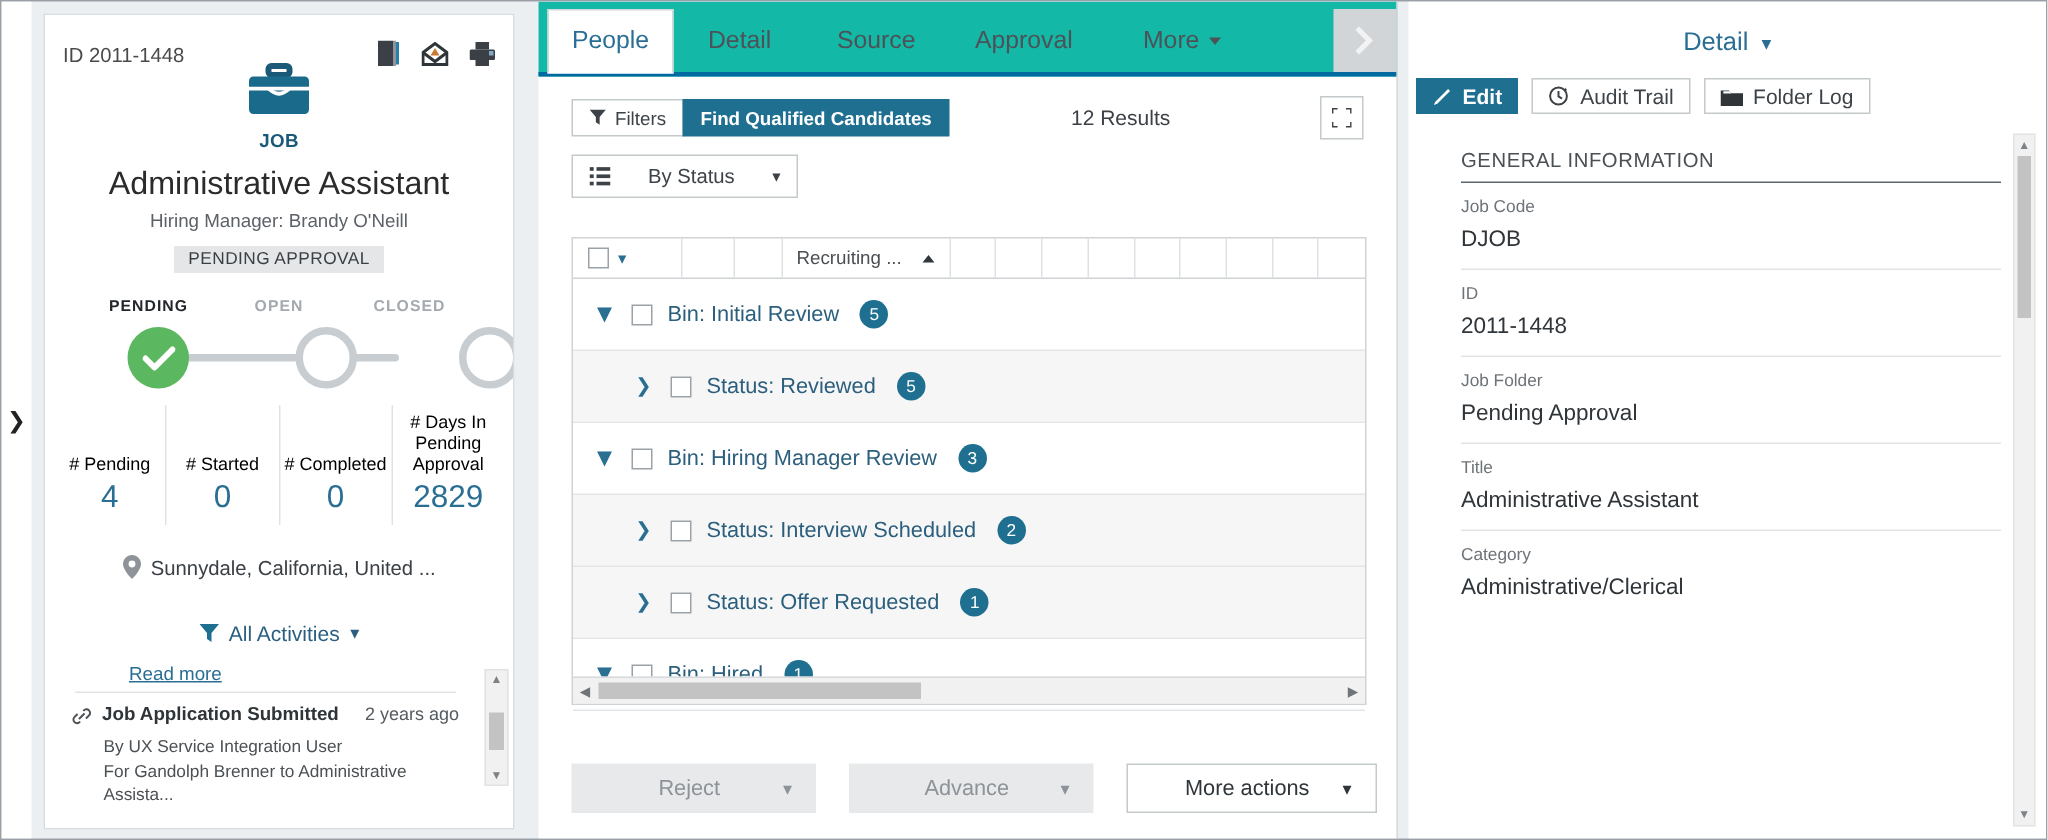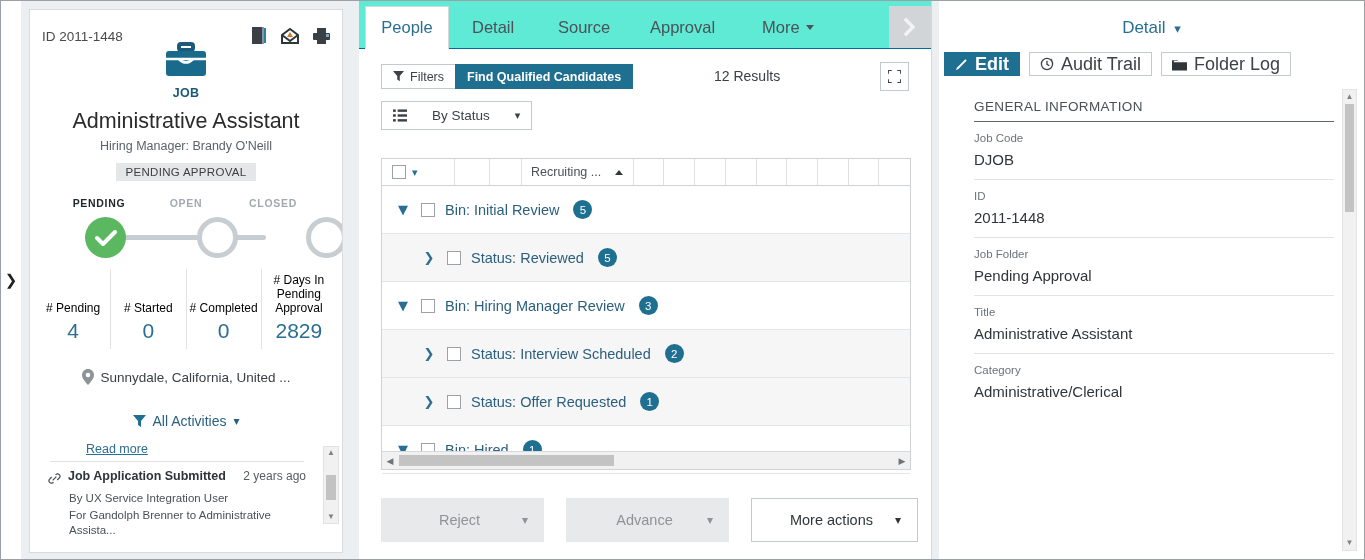--- a/index.html
+++ b/index.html
@@ -151,21 +151,21 @@
   .vs-arrow { font-size: 8px; color: #7d8287; line-height: 8px; }
   .vs-thumb { position: absolute; width: 10px; background: #c3c3c3; left: 2px; }
 
   
   .center {
     position: absolute; left: 358px; top: 0;
     width: 572px; height: 558px; background: #ffffff;
   }
   .tabs {
     position: relative; height: 47px;
-    border-bottom: 1px solid #0369a1; background: #5eead4;
+    border-bottom: 3px solid #0369a1; background: #14b8a6;
   }
   .tab {
     position: absolute; top: 6px; height: 41px;
     display: flex; align-items: center; padding: 0 17px;
     font-size: 16.5px; color: #4c5257; box-sizing: border-box;
   }
   .tab.active {
     background: #ffffff; color: #2a6e93;
     border: 1px solid #d4d8da; border-bottom: 1px solid #ffffff;
     top: 5px; height: 43px;
@@ -272,21 +272,21 @@
   }
   .hs-arrow { width: 16px; text-align: center; font-size: 9px; color: #6f7478; }
   .hs-thumb { height: 11px; background: #c3c3c3; width: 215px; margin-left: 1px; }
 
   .footer-actions {
     position: absolute; left: 22px; bottom: 17px;
     display: flex; gap: 22px; align-items: center;
   }
   .fbtn {
     display: flex; align-items: center; justify-content: space-between;
-    height: 44px; font-size: 14.5px; box-sizing: border-box;
+    height: 33px; font-size: 14.5px; box-sizing: border-box;
   }
   .fbtn-dis {
     width: 163px; background: #e8e9ea; color: #8d9398;
     border: none; padding: 0 16px;
   }
   .fbtn-more {
     width: 167px; background: #fff; color: #2f3539;
     border: 1px solid #c4c9cc; padding: 0 16px;
   }
   .fbtn .chev { font-size: 12px; }
@@ -299,21 +299,21 @@
   .right-title {
     text-align: center; padding-top: 17px;
     font-size: 17px; color: #2a6e93;
   }
   .right-title .chev { font-size: 13px; margin-left: 4px; }
   .right-btns {
     display: flex; gap: 9px; padding: 14px 0 0 5px;
   }
   .rbtn {
     display: inline-flex; align-items: center; gap: 7px;
-    height: 24px; padding: 0 10px; font-size: 18px;
+    height: 24px; padding: 0 10px; font-size: 14px;
     border: 1px solid #c4c9cc; background: #fff; color: #3c4247;
     box-sizing: border-box;
   }
   .rbtn-edit {
     background: #1f6f91; border-color: #1f6f91; color: #fff; font-weight: 700;
   }
   .right-body {
     position: absolute; left: 0; top: 88px; right: 0; bottom: 0;
     overflow: hidden;
   }

